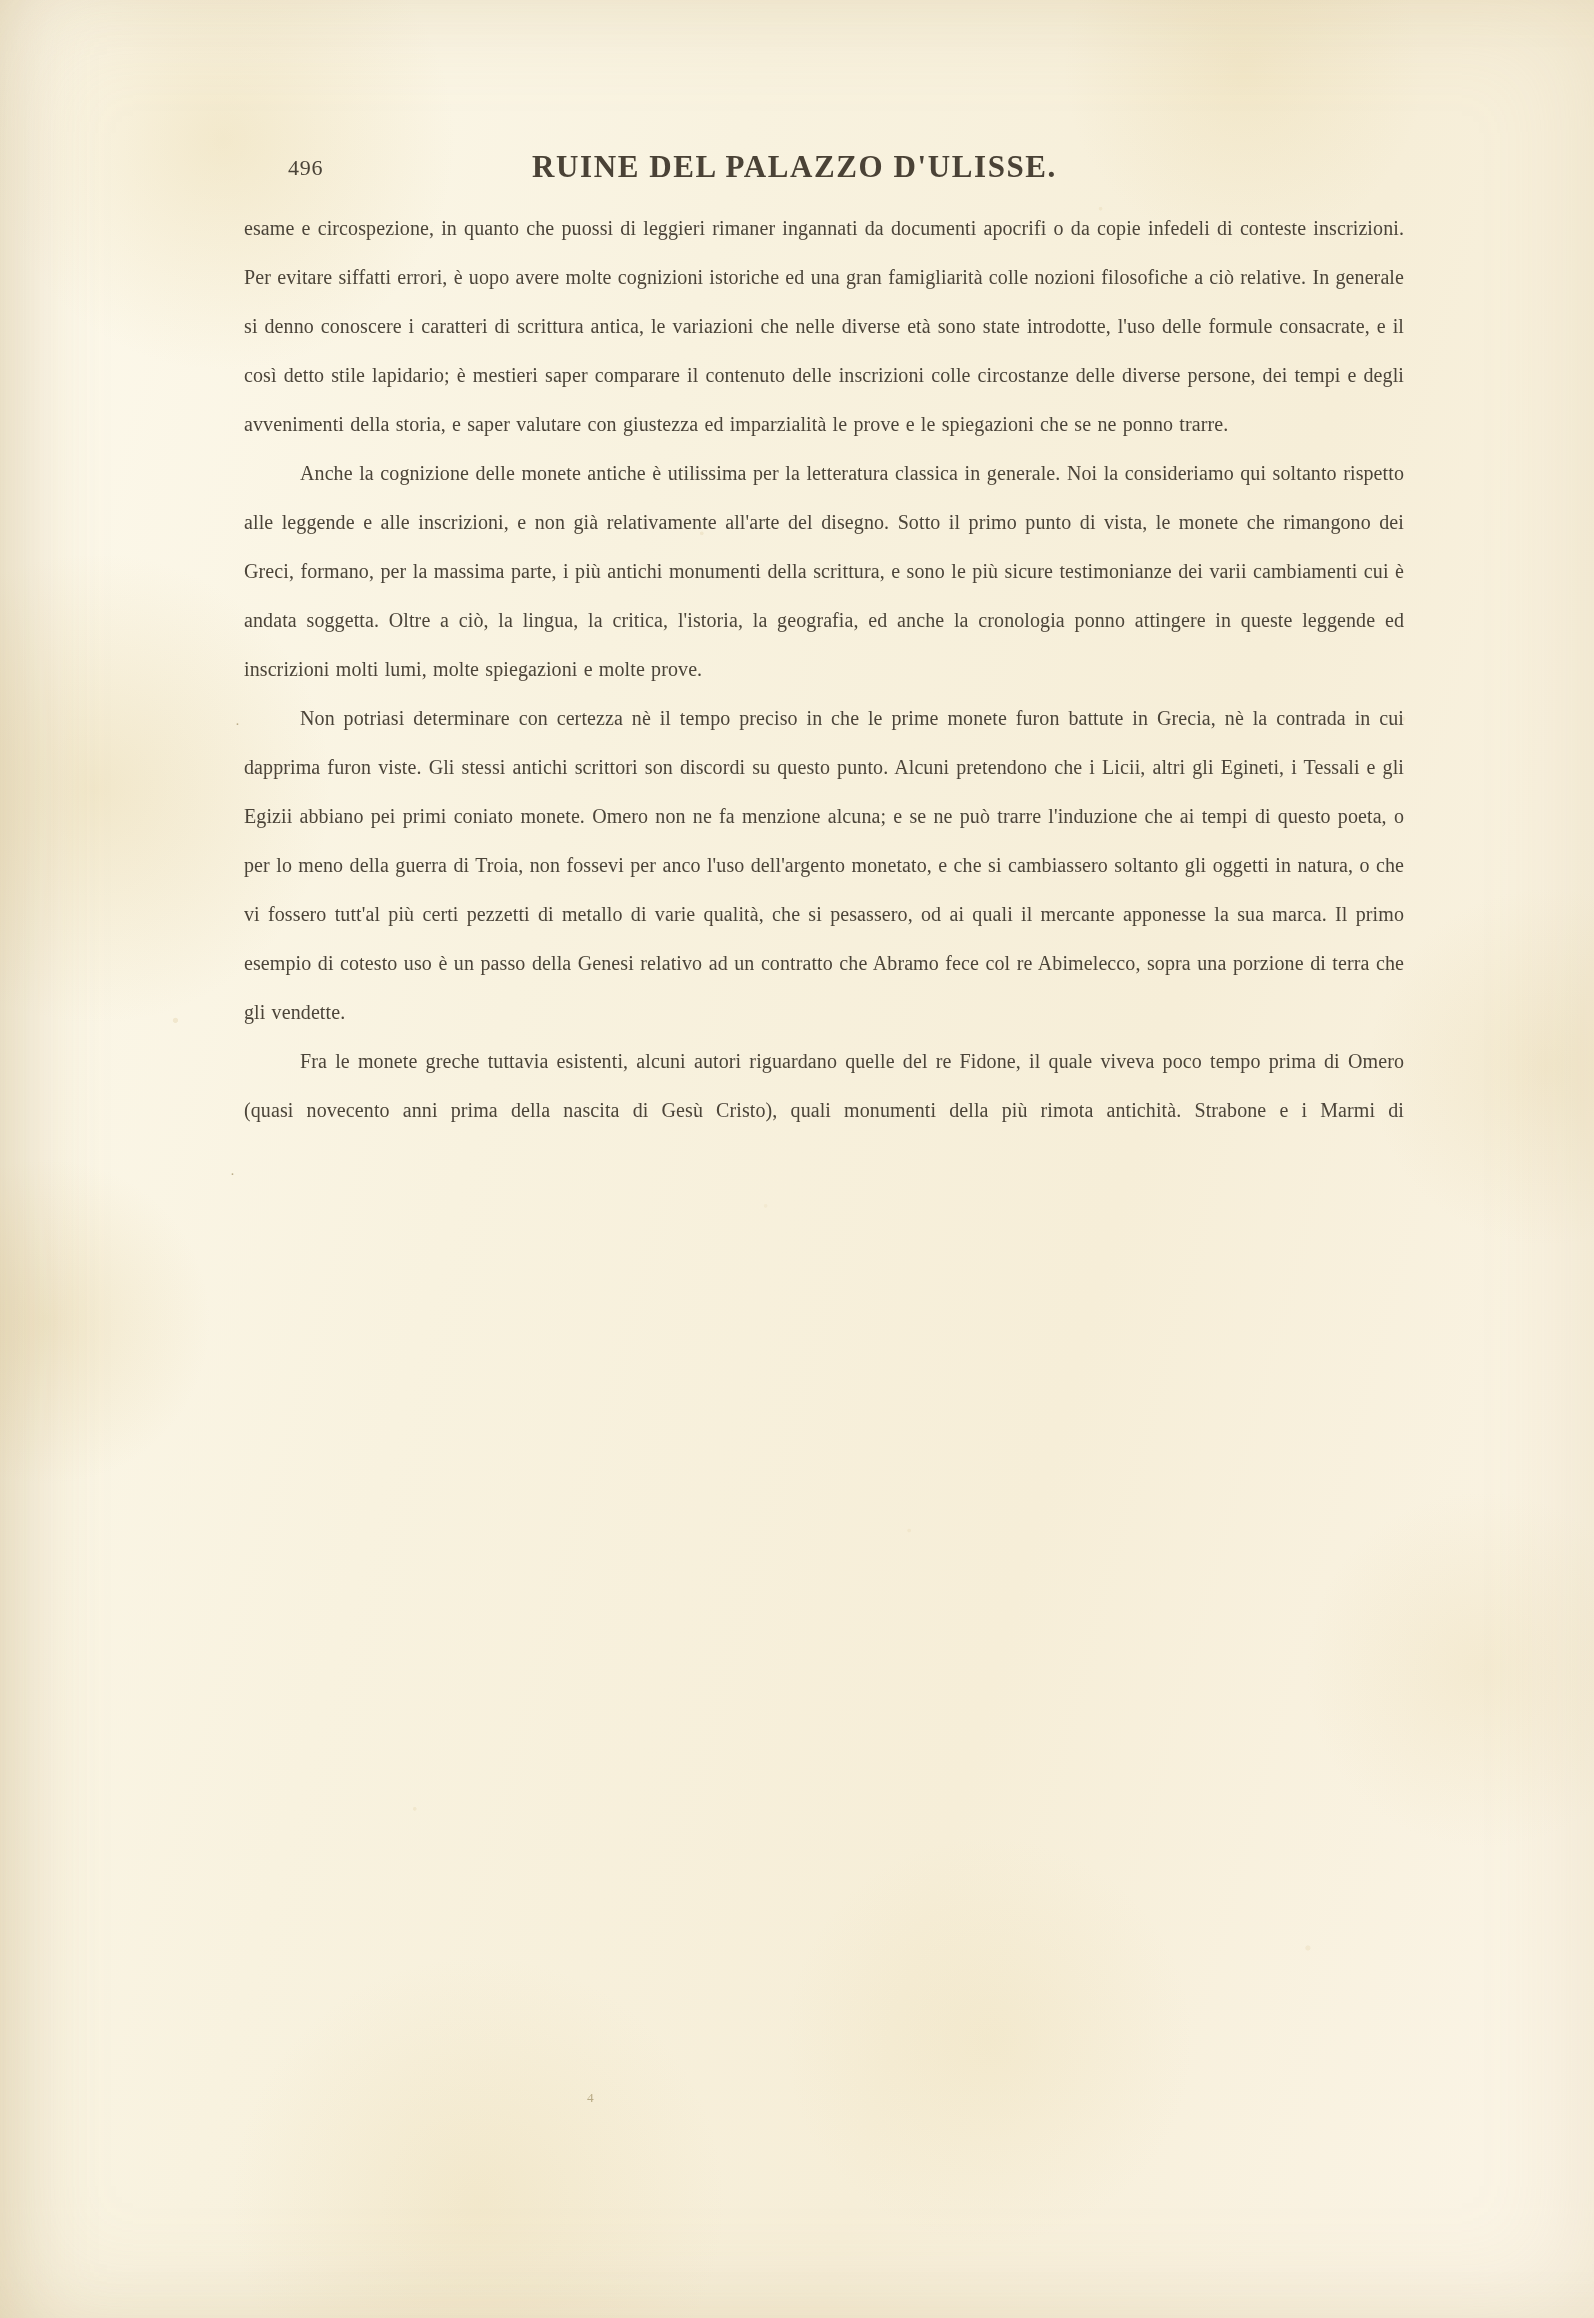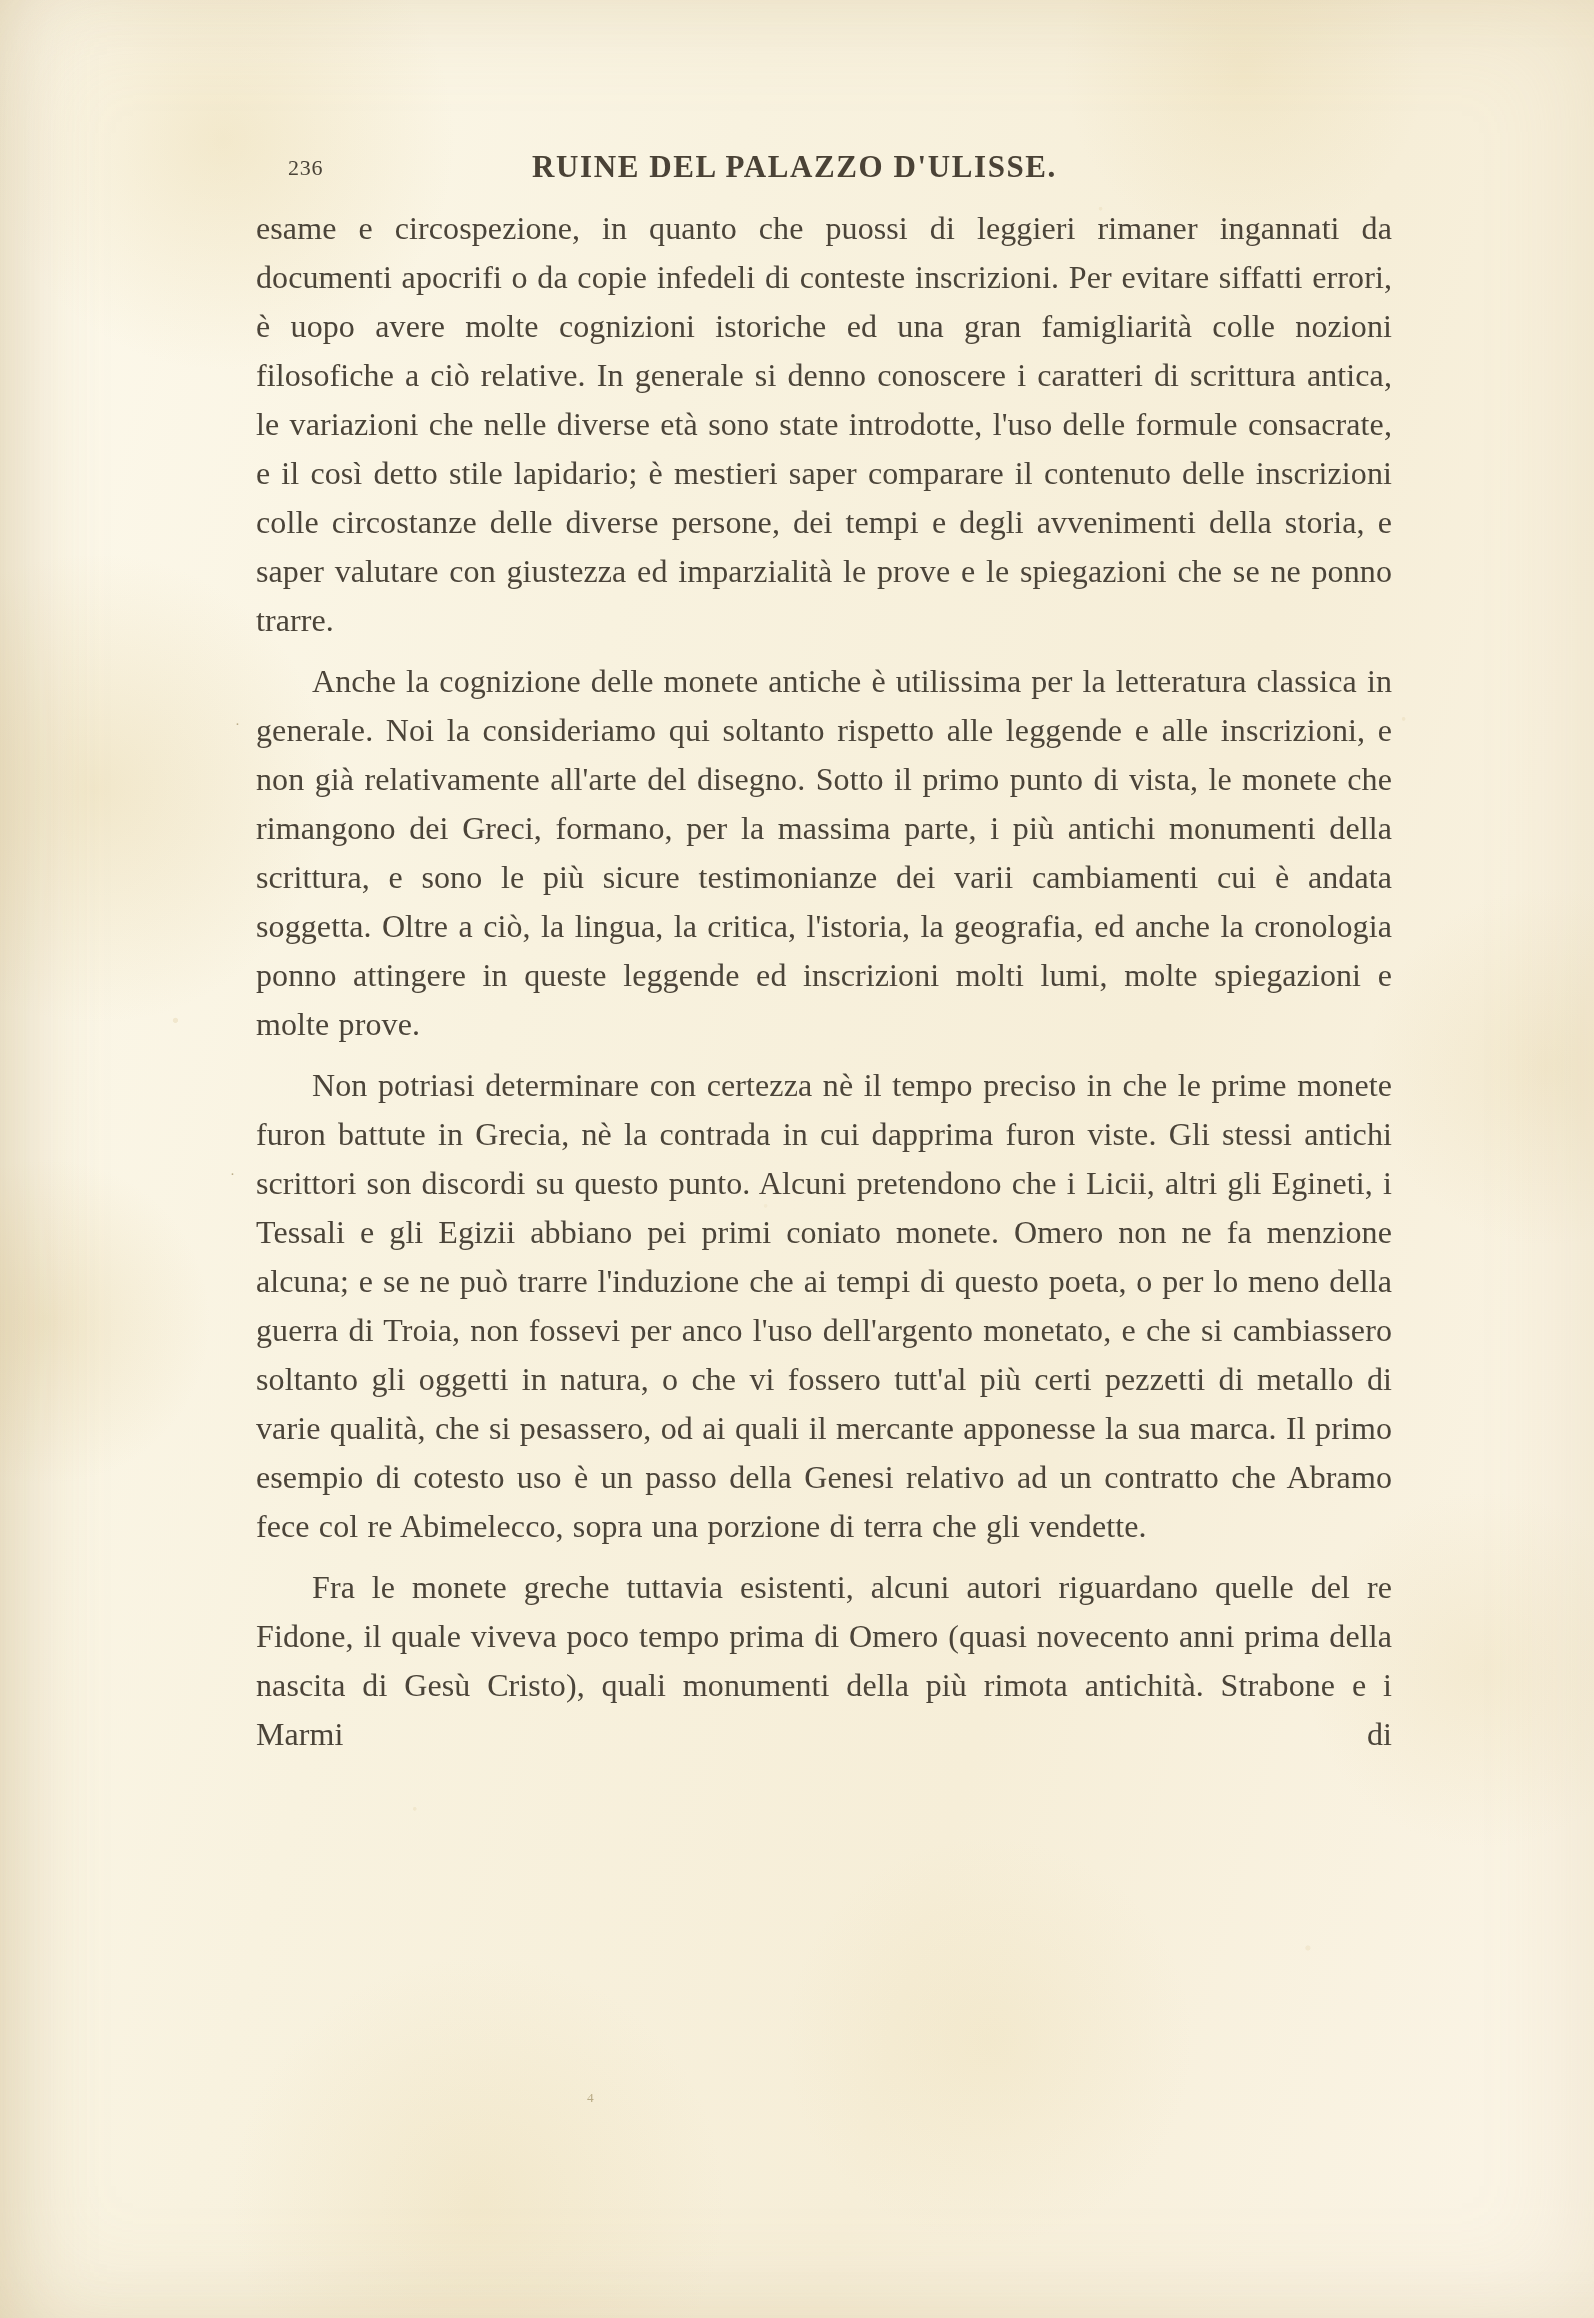--- a/index.html
+++ b/index.html
@@ -76,22 +76,22 @@
     top: 4.4px;
     font-size: 31px;
     letter-spacing: 1.6px;
     color: #4a4236;
     font-family: "Liberation Serif", serif;
     font-weight: 600;
     white-space: nowrap;
   }
 
   p.body {
-    margin: 12px;
-    font-size: 32px;
+    margin: 0;
+    font-size: 20px;
     line-height: 49px;
     text-align: justify;
     text-align-last: left;
     color: #4b4439;
     font-family: "Liberation Serif", serif;
     letter-spacing: 0.1px;
     word-spacing: 1.1px;
   }
   p.body.indent {
     text-indent: 56px;
@@ -131,21 +131,21 @@
 </style>
 </head>
 <body>
 
 <div class="page">
   <div class="speckle"></div>
 
   <div class="content">
 
     <div class="header-line">
-      <div class="folio">236</div>
+      <div class="folio">496</div>
       <div class="running-head">RUINE DEL PALAZZO D'ULISSE.</div>
     </div>
 
     <p class="body">esame e circospezione, in quanto che puossi di leggieri rimaner ingannati da documenti apocrifi o da copie infedeli di conteste inscrizioni. Per evitare siffatti errori, è uopo avere molte cognizioni istoriche ed una gran famigliarità colle nozioni filosofiche a ciò relative. In generale si denno conoscere i caratteri di scrittura antica, le variazioni che nelle diverse età sono state introdotte, l'uso delle formule consacrate, e il così detto stile lapidario; è mestieri saper comparare il contenuto delle inscrizioni colle circostanze delle diverse persone, dei tempi e degli avvenimenti della storia, e saper valutare con giustezza ed imparzialità le prove e le spiegazioni che se ne ponno trarre.</p>
     <p class="body indent">Anche la cognizione delle monete antiche è utilissima per la letteratura classica in generale. Noi la consideriamo qui soltanto rispetto alle leggende e alle inscrizioni, e non già relativamente all'arte del disegno. Sotto il primo punto di vista, le monete che rimangono dei Greci, formano, per la massima parte, i più antichi monumenti della scrittura, e sono le più sicure testimonianze dei varii cambiamenti cui è andata soggetta. Oltre a ciò, la lingua, la critica, l'istoria, la geografia, ed anche la cronologia ponno attingere in queste leggende ed inscrizioni molti lumi, molte spiegazioni e molte prove.</p>
     <p class="body indent">Non potriasi determinare con certezza nè il tempo preciso in che le prime monete furon battute in Grecia, nè la contrada in cui dapprima furon viste. Gli stessi antichi scrittori son discordi su questo punto. Alcuni pretendono che i Licii, altri gli Egineti, i Tessali e gli Egizii abbiano pei primi coniato monete. Omero non ne fa menzione alcuna; e se ne può trarre l'induzione che ai tempi di questo poeta, o per lo meno della guerra di Troia, non fossevi per anco l'uso dell'argento monetato, e che si cambiassero soltanto gli oggetti in natura, o che vi fossero tutt'al più certi pezzetti di metallo di varie qualità, che si pesassero, od ai quali il mercante apponesse la sua marca. Il primo esempio di cotesto uso è un passo della Genesi relativo ad un contratto che Abramo fece col re Abimelecco, sopra una porzione di terra che gli vendette.</p>
     <p class="body indent last">Fra le monete greche tuttavia esistenti, alcuni autori riguardano quelle del re Fidone, il quale viveva poco tempo prima di Omero (quasi novecento anni prima della nascita di Gesù Cristo), quali monumenti della più rimota antichità. Strabone e i Marmi di</p>
 
   </div>
 

